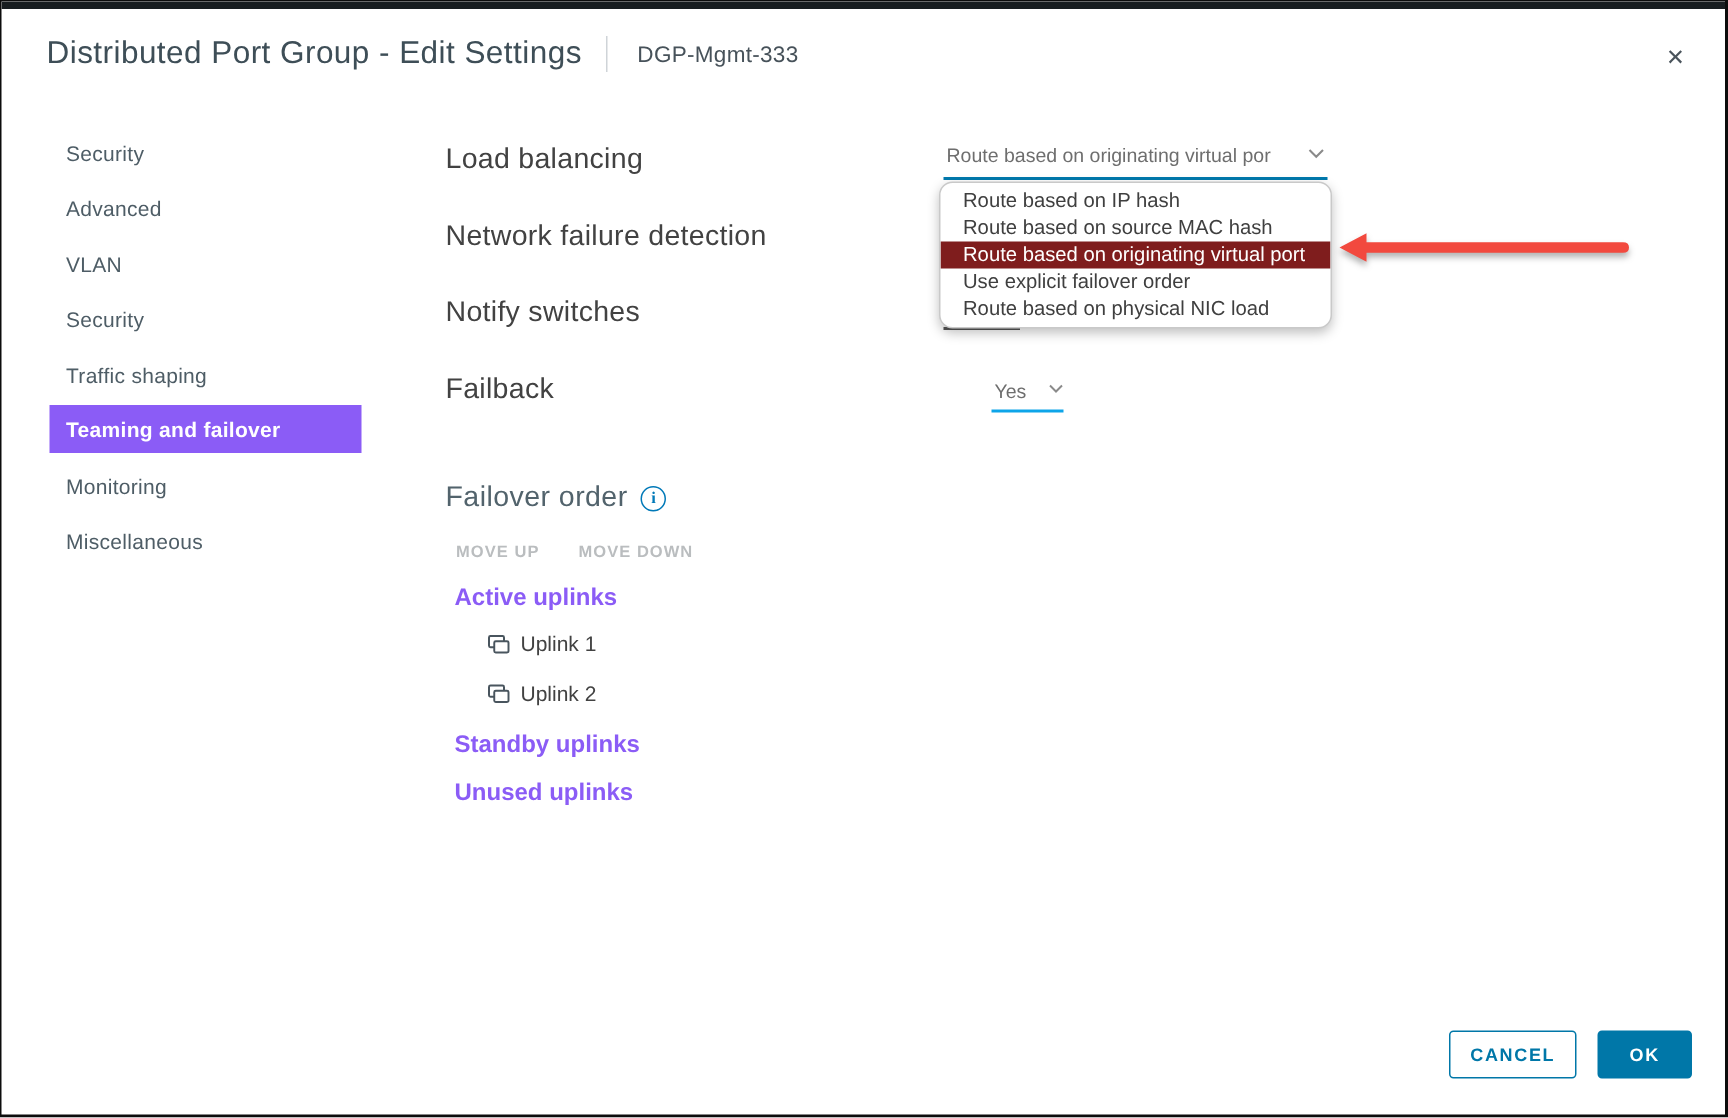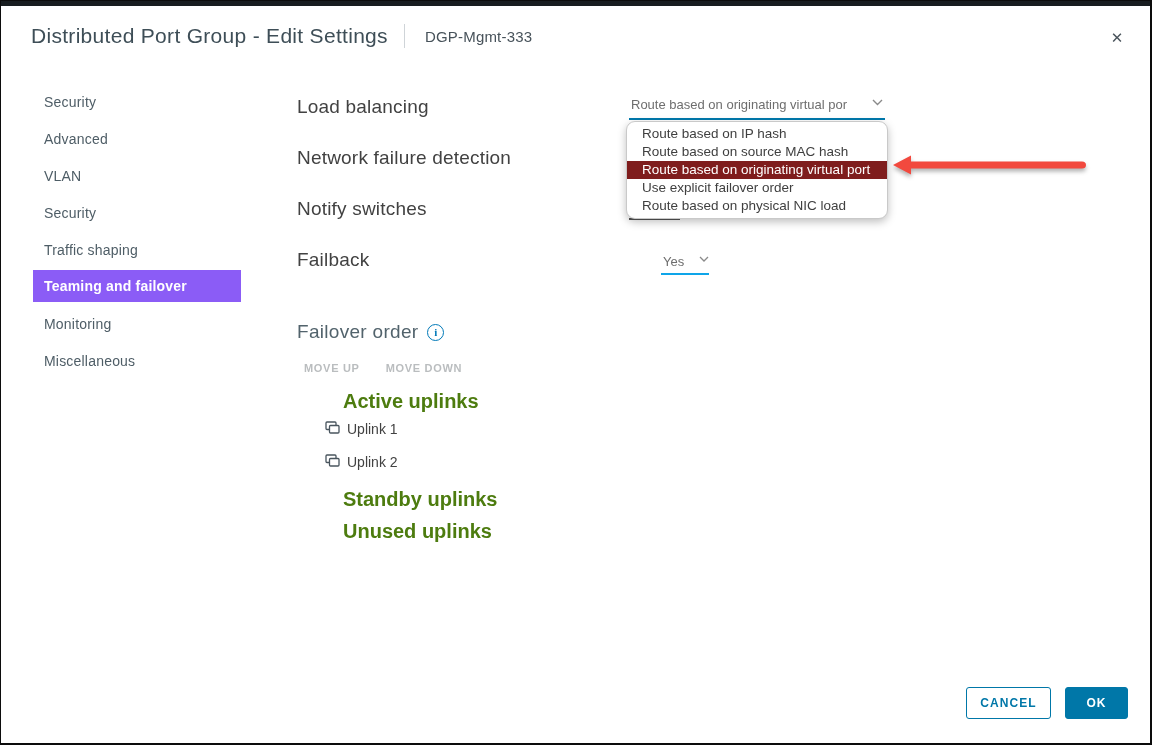--- a/index.html
+++ b/index.html
@@ -73,23 +73,23 @@
     width:17px; height:17px; margin-left:9px; border:1.4px solid #0079b8; border-radius:50%;
     display:flex; align-items:center; justify-content:center;
     font-family:"Liberation Serif", serif; font-size:11px; font-weight:bold; color:#0079b8;
     cursor:pointer;
   }
   .move-row{ position:absolute; left:303px; top:361px; display:flex; gap:26px; }
   .move-btn{
     font-size:11px; font-weight:bold; letter-spacing:.7px; color:#babdbf;
     background:none; border:none; font-family:inherit; cursor:default;
   }
-  .grp-label{ position:absolute; left:302px; font-size:20px; font-weight:bold; color:#4d7c0f;margin-left:40px; }
+  .grp-label{ position:absolute; left:302px; font-size:16px; font-weight:bold; color:#8b5cf6; }
   .grp-active{ top:389px; } .grp-standby{ top:487px; } .grp-unused{ top:519px; }
-  .uplink-row{ position:absolute; left:324px; display:flex; gap:7px; cursor:pointer; }
+  .uplink-row{ position:absolute; left:324px; display:flex; align-items:center; gap:7px; cursor:pointer; }
   .uplink-1{ top:420px; } .uplink-2{ top:453px; }
   .uplink-row .up-label{ font-size:14px; color:#424242; }
   .uplink-icon svg{ display:block; }
 
   
   .btn{
     position:absolute; top:686px; height:32px; border-radius:3px;
     font-family:inherit; font-size:12px; font-weight:bold; letter-spacing:1.1px; cursor:pointer;
   }
   .btn-cancel{ left:965px; width:85px; background:#fff; border:1px solid #0077a8; color:#0077a8; }

